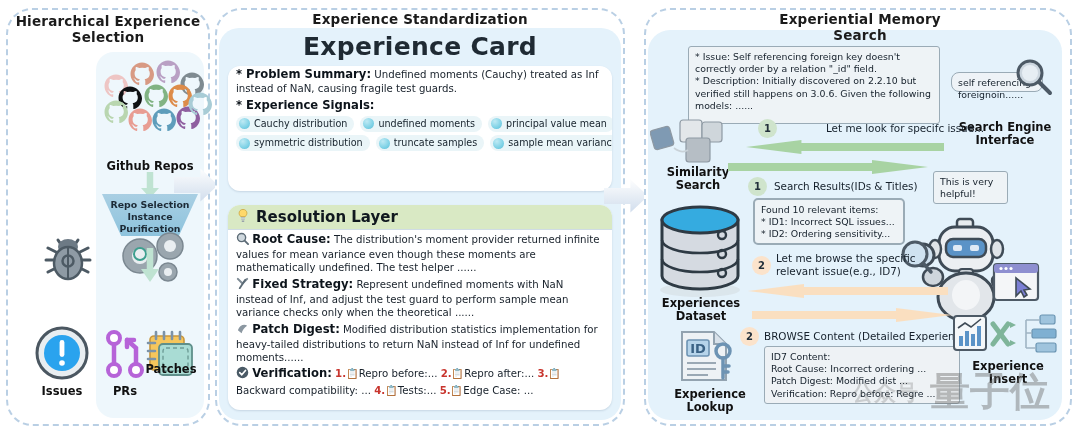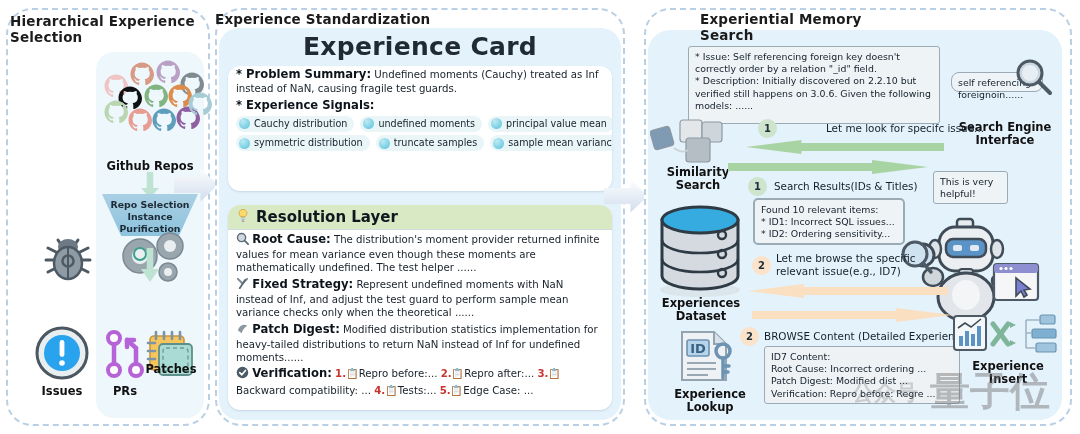--- a/index.html
+++ b/index.html
@@ -14,20 +14,21 @@
   
   .panel{
     position:absolute;
     border:2px dashed #b9cfe4;
     border-radius:26px;
     background:#ffffff;
     box-sizing:border-box;
   }
   .panel-title{
     position:absolute;
+    text-align:center;
     font-weight:bold;
     font-size:13.5px;
     color:#1b1b1b;
     line-height:1.18;
     letter-spacing:.2px;
   }
 
   
   .lbl{position:absolute;font-size:11.5px;font-weight:bold;color:#111;text-align:center;line-height:1.15;}
   .txt{position:absolute;font-size:10px;color:#15202b;line-height:1.3;}

